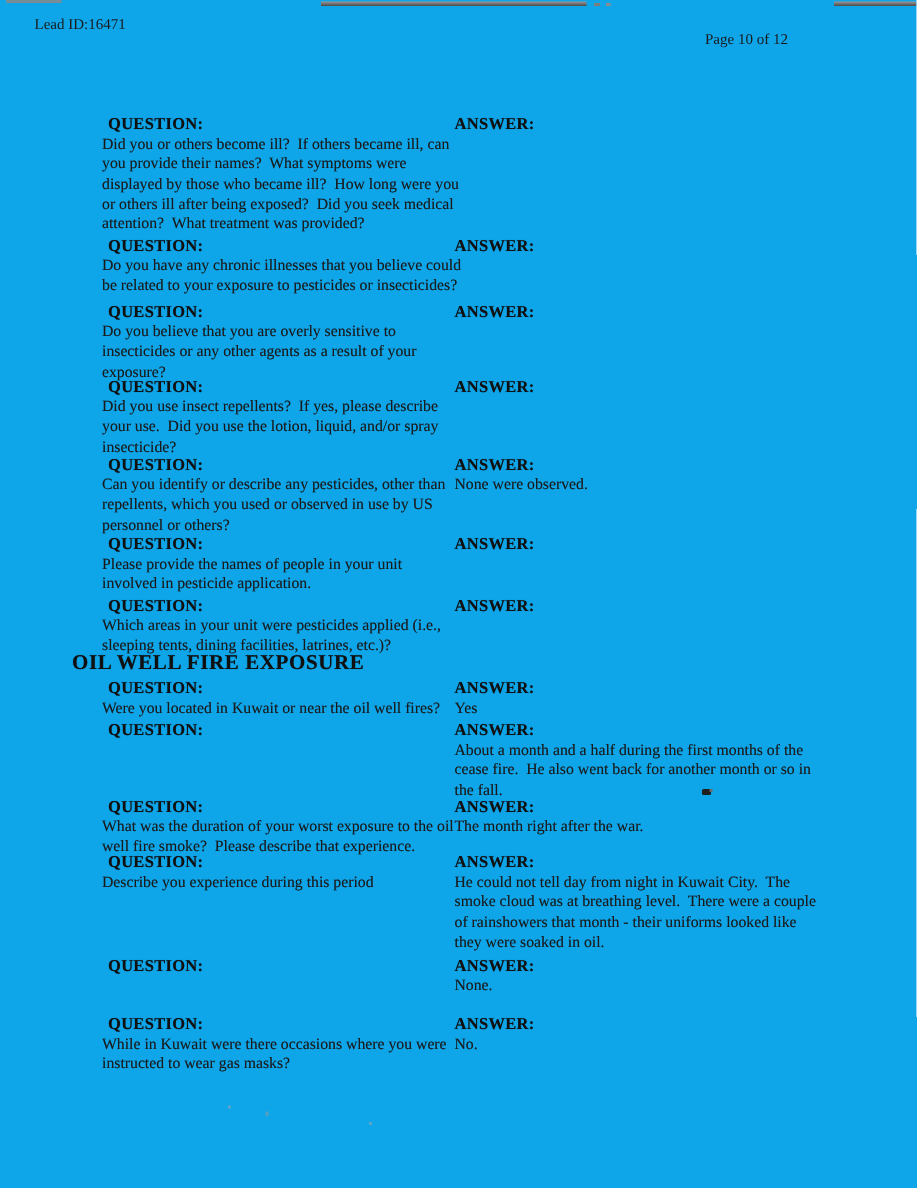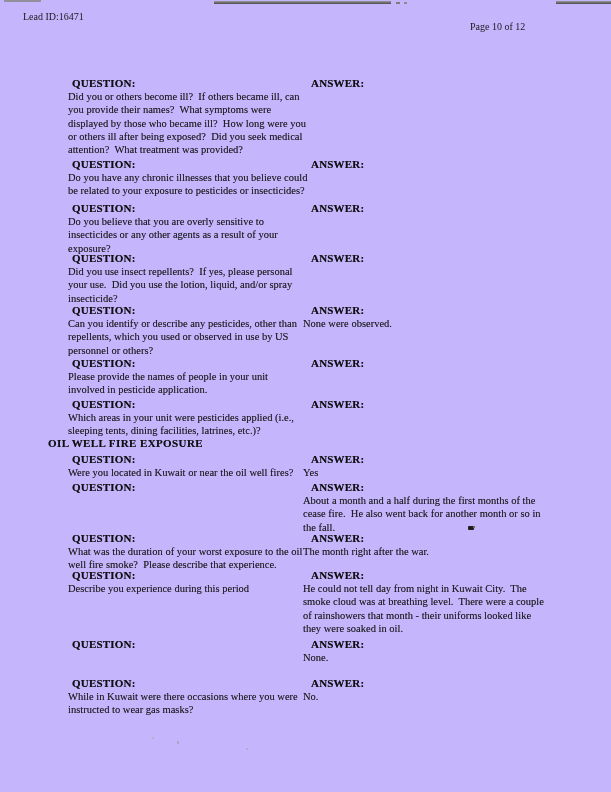--- a/index.html
+++ b/index.html
@@ -1,45 +1,44 @@
 <!DOCTYPE html>
 <html><head>
 <meta charset="utf-8">
 <style>
   html,body { margin:0; padding:0; background:#ffffff; }
   #page {
     position:relative;
     width:611px; height:792px;
-    background:#c4b5fd;
+    background:#0ea5e9;
     overflow:hidden;
     font-family:"Liberation Serif","DejaVu Serif",serif;
     color:#161616;
   }
   .hdr { position:absolute; font-size:10px; line-height:12px; color:#1a1a1a; }
   #lead-id { left:23px; top:11px; }
   #page-num { left:470px; top:21px; width:112px; text-align:left; }
 
   .block { position:absolute; left:0; width:611px; }
   .qcol { position:absolute; left:68px; width:244px; }
   .acol { position:absolute; left:303px; width:288px; }
   .label {
     font-weight:700; font-size:11px; line-height:14px;
     letter-spacing:.2px; color:#101010;
     text-shadow:0 0 .5px rgba(10,10,10,.55);
-    margin-left:8px;
   }
   .qcol .label { margin-left:4px; }
   .text {
     font-size:10.5px; line-height:13.3px;
     white-space:pre-wrap; color:#1b1b1b;
     text-shadow:0 0 .4px rgba(20,20,20,.45);
   }
   #section-hdr {
     position:absolute; left:48px; top:436px;
-    font-weight:700; font-size:11px; line-height:14px;
+    font-weight:700; font-size:14px; line-height:14px;
     letter-spacing:.4px; color:#101010;
     text-shadow:0 0 .5px rgba(10,10,10,.55);
   }
   .artifact { position:absolute; }
   #art-top-a { left:4px; top:0; width:37px; height:2px; background:#8a8a8a; opacity:.85; }
   #art-top-b { left:214px; top:1px; width:177px; height:3px; background:linear-gradient(#9a9a9a,#4a4a4a); }
   #art-top-dot1 { left:396px; top:2px; width:4px; height:2px; background:#7d7d7d; }
   #art-top-dot2 { left:404px; top:2px; width:3px; height:2px; background:#8c8c8c; }
   #art-top-c { left:556px; top:1px; width:55px; height:3px; background:linear-gradient(#9a9a9a,#4a4a4a); }
   #art-speck { left:468px; top:526px; width:6px; height:4px; background:#1f1f1f; border-radius:1px; }
@@ -102,21 +101,21 @@
       </div>
     <div class="acol">
         <div class="label">ANSWER:</div>
       <div class="text"></div>
       </div>
   </div>
 
   <div class="block" style="top:251px">
     <div class="qcol">
         <div class="label">QUESTION:</div>
-      <div class="text">Did you use insect repellents?  If yes, please personal
+      <div class="text">Did you use insect repellents?  If yes, please describe
 your use.  Did you use the lotion, liquid, and/or spray
 insecticide?</div>
       </div>
     <div class="acol">
         <div class="label">ANSWER:</div>
       <div class="text"></div>
       </div>
   </div>
 
   <div class="block" style="top:303px">

